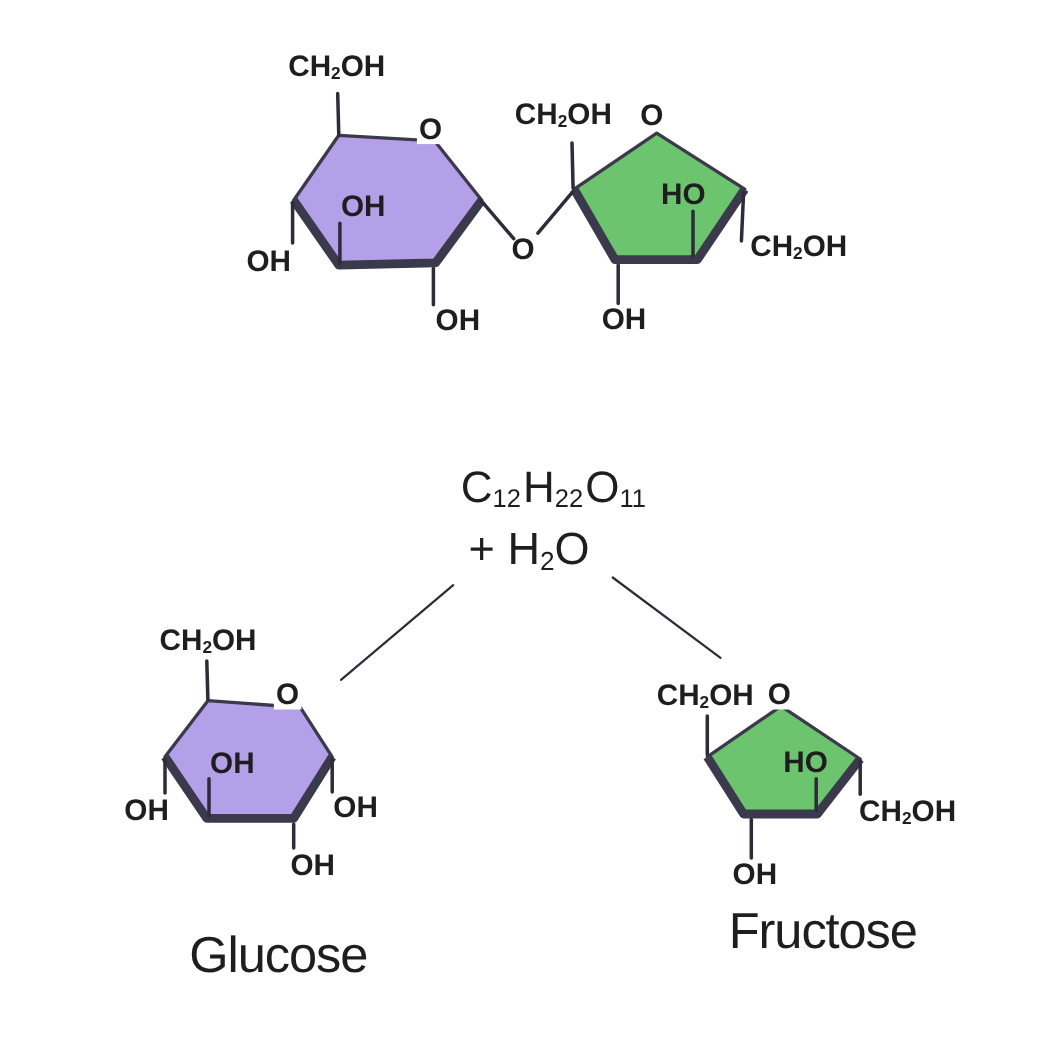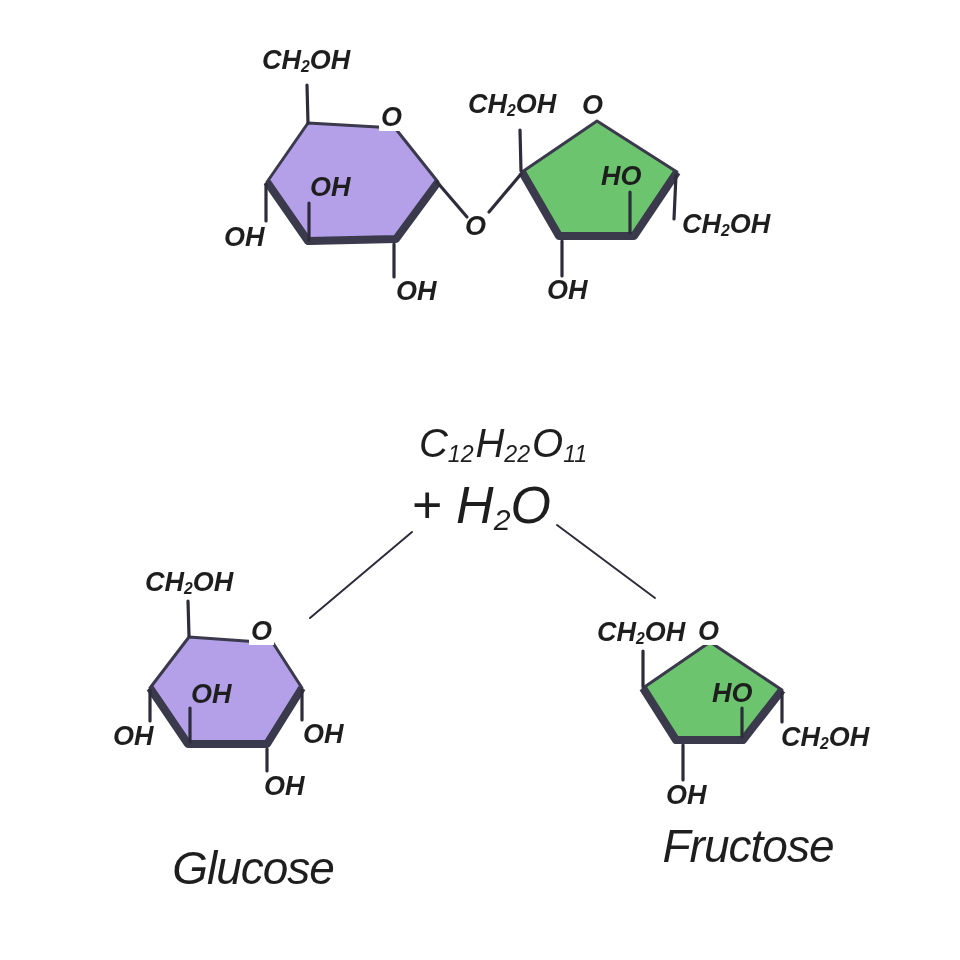--- a/index.html
+++ b/index.html
@@ -7,21 +7,21 @@
     --ink:#1e1e1e;
     --outline:#3b394c;
     --bond:#2e2c3a;
     --glucose-ring-fill:#b3a0e8;
     --fructose-ring-fill:#6cc46e;
   }
   html,body{margin:0;padding:0;background:#fff;}
   .canvas{
     position:relative;width:960px;height:960px;
     background:var(--background);overflow:hidden;
-    font-family:"Liberation Sans",sans-serif;color:var(--ink);font-style:italic;
+    font-family:"Liberation Sans",sans-serif;color:var(--ink);
   }
   .layer{position:absolute;left:0;top:0;width:960px;height:960px;}
   .ring{stroke:var(--outline);stroke-width:3;stroke-linejoin:round;}
   .ring-glu{fill:var(--glucose-ring-fill);}
   .ring-fru{fill:var(--fructose-ring-fill);}
   .base{fill:none;stroke:var(--outline);stroke-width:8;stroke-linejoin:round;stroke-linecap:butt;}
   .bond{stroke:var(--bond);stroke-width:3.2;stroke-linecap:round;}
   .connector{stroke:var(--bond);stroke-width:2;stroke-linecap:round;}
   .lbl{
     position:absolute;font-size:27px;font-weight:bold;line-height:1;
@@ -33,21 +33,21 @@
     position:absolute;font-size:48px;font-weight:normal;line-height:1;
     letter-spacing:-1px;white-space:nowrap;transform:translateX(-50%);
   }
   .title-small{font-size:46px;margin-left:30px;}
   .formula{
     position:absolute;font-size:40px;line-height:1;white-space:nowrap;
     transform:translateX(-50%);
   }
   .formula sub{font-size:0.58em;line-height:0;vertical-align:-0.22em;margin-right:0.08em;}
   .water{
-    position:absolute;font-size:52px;line-height:1;white-space:nowrap;
+    position:absolute;font-size:41px;line-height:1;white-space:nowrap;
     transform:translateX(-50%);
   }
   .water sub{font-size:0.58em;line-height:0;vertical-align:-0.22em;}
   .water .plus{margin-right:0.28em;}
 </style>
 </head>
 <body>
 
 <div class="canvas">
 

